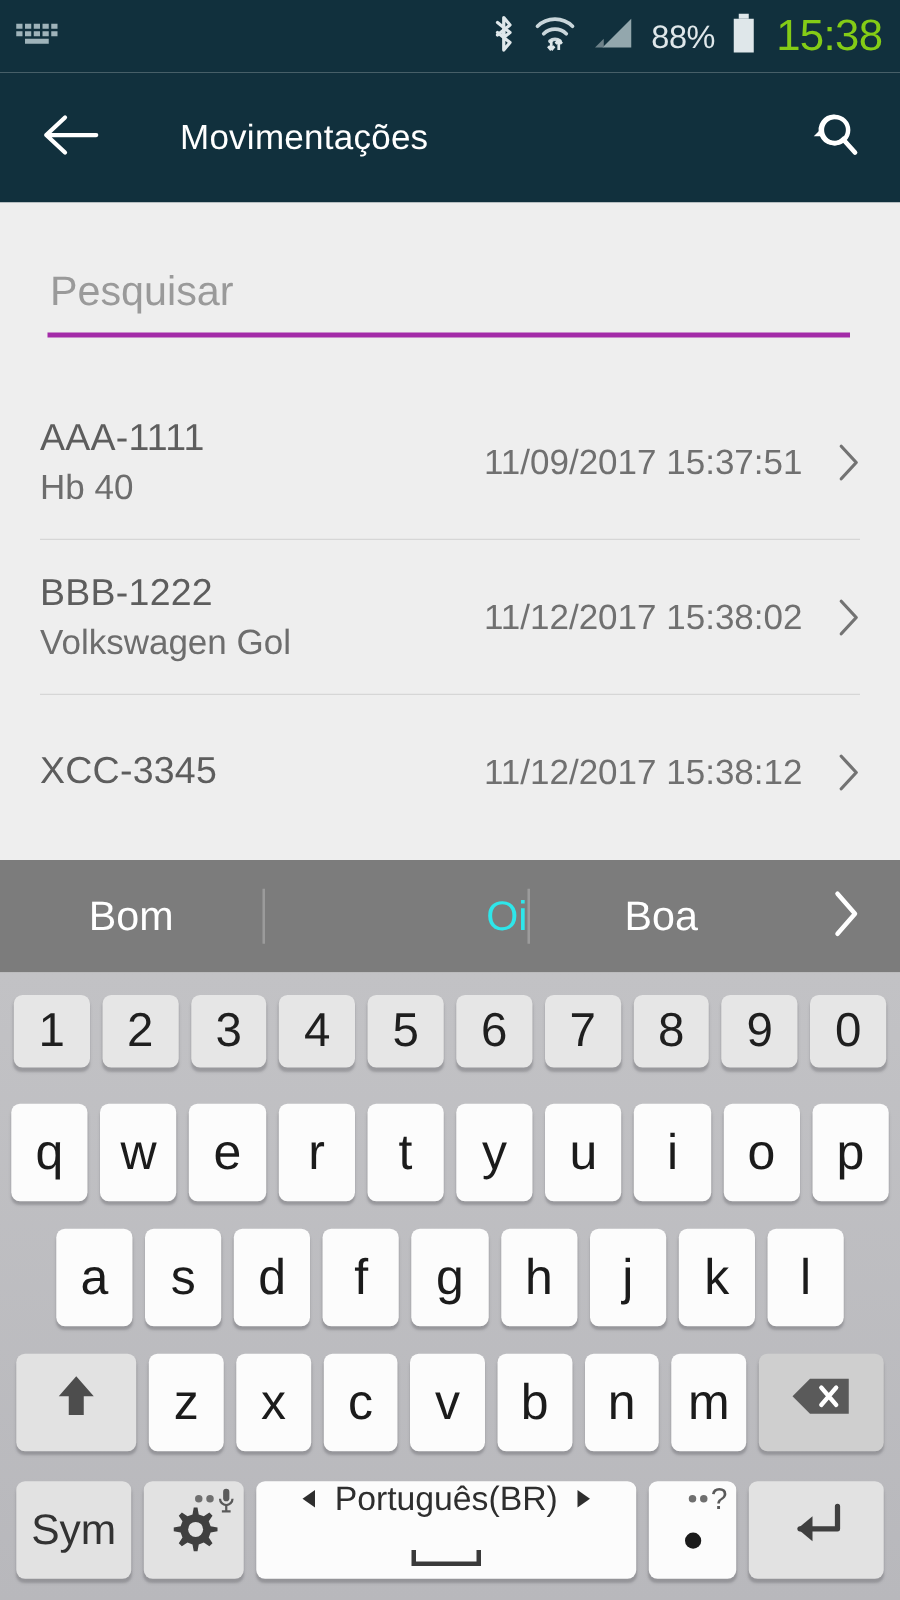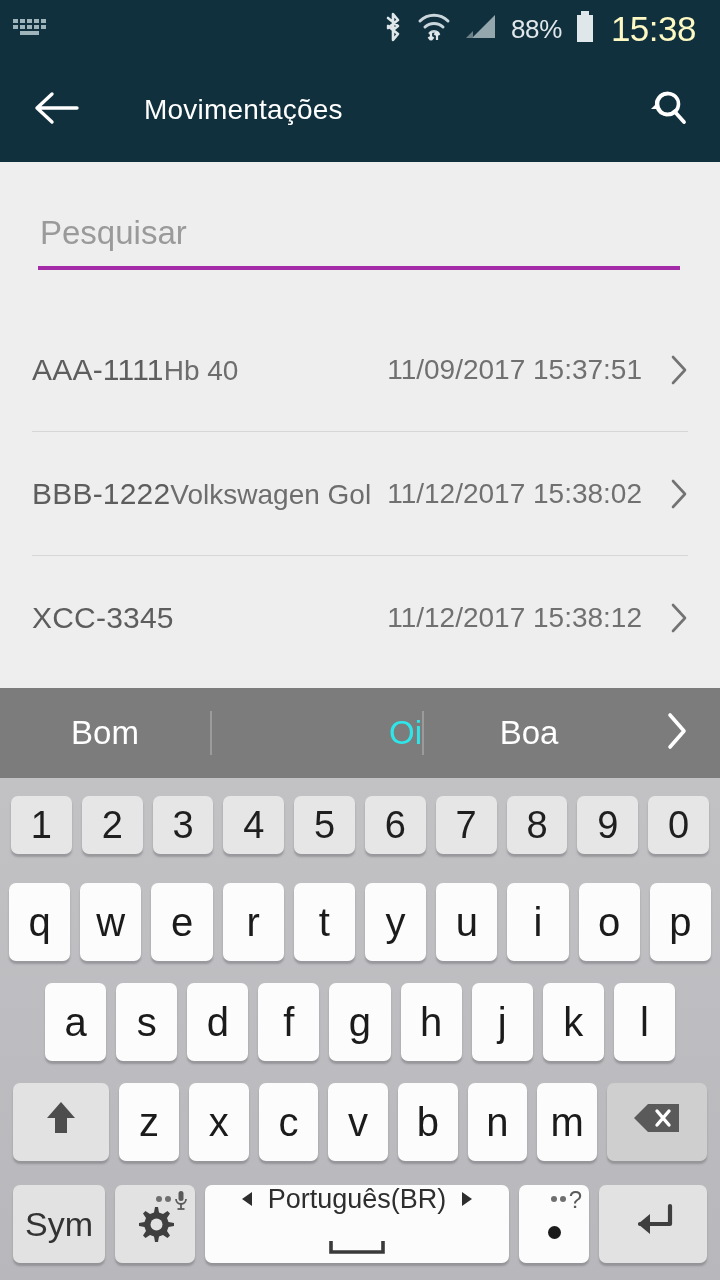--- a/index.html
+++ b/index.html
@@ -21,37 +21,37 @@
   }
 
   
   #status-bar {
     position: absolute;
     top: 0; left: 0;
     width: 720px; height: 58px;
     background: #11303d;
     display: flex;
     align-items: center;
-    padding: 0 24px 0 10px;
+    padding: 0 14px 0 10px;
   }
   #status-left { display: flex; align-items: center; }
   #status-right {
     margin-left: auto;
     display: flex;
     align-items: center;
     gap: 13px;
   }
   .sb-icon { display: block; }
   #battery-pct {
     color: #dfe7ea;
     font-size: 26px;
     letter-spacing: -0.4px;
   }
   #clock {
-    color: #fef9c3;
+    color: #84cc16;
     font-size: 35px;
     letter-spacing: -0.5px;
     font-weight: 400;
     margin-left: 3px;
   }
 
   
   #app-bar {
     position: absolute;
     top: 58px; left: 0;
@@ -110,21 +110,21 @@
     margin-top: 38px;
   }
   .list-row {
     position: relative;
     height: 124px;
     padding: 0 30px 0 32px;
     display: flex;
     align-items: center;
     cursor: pointer;
   }
-  .row-main { display: flex; justify-content: center; }
+  .row-main { display: flex; flex-direction: column; justify-content: center; }
   .row-plate {
     font-size: 30px;
     color: #5d5d5d;
     line-height: 1.28;
     letter-spacing: 0.2px;
   }
   .row-model {
     font-size: 28px;
     color: #6d6d6d;
     line-height: 1.28;

